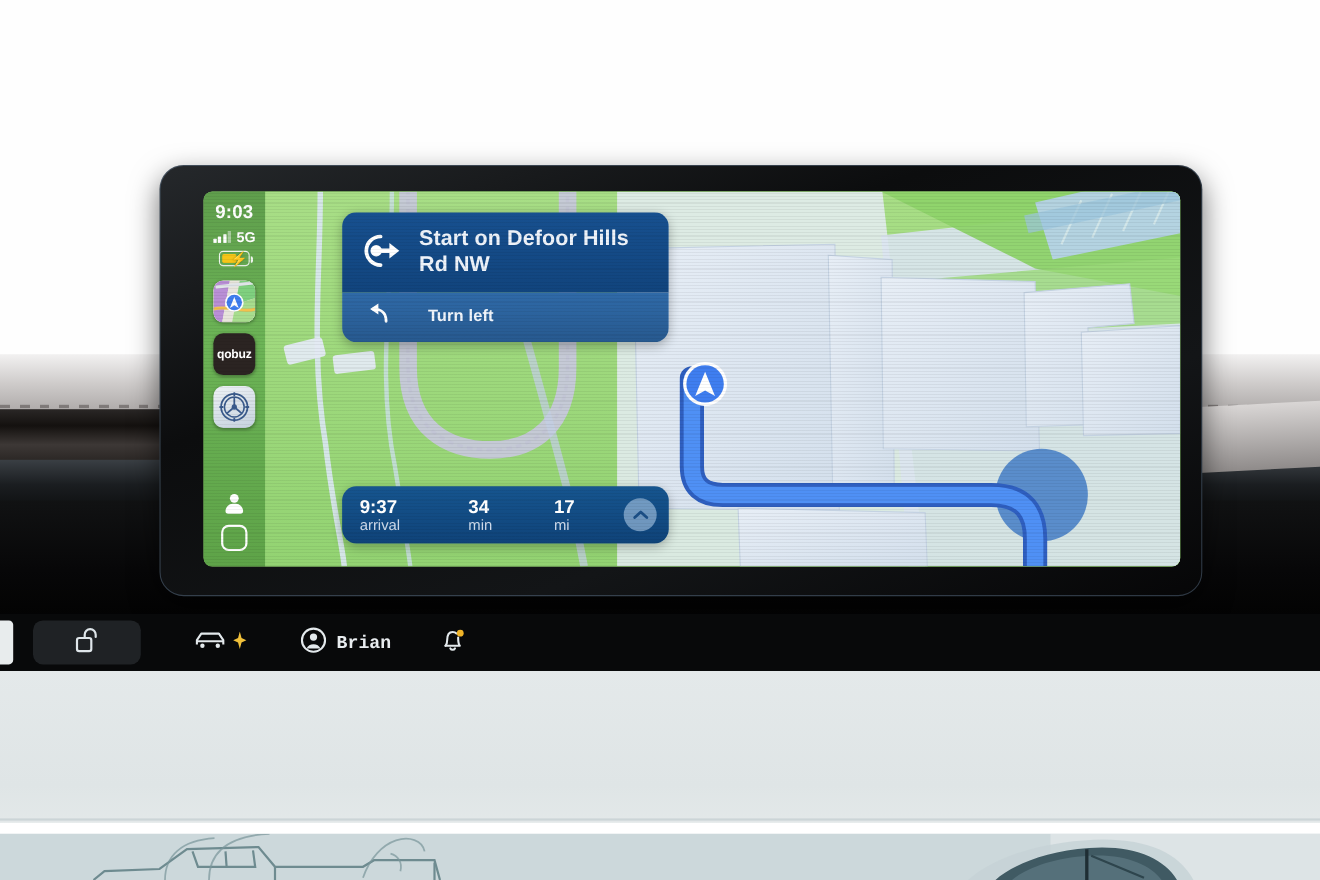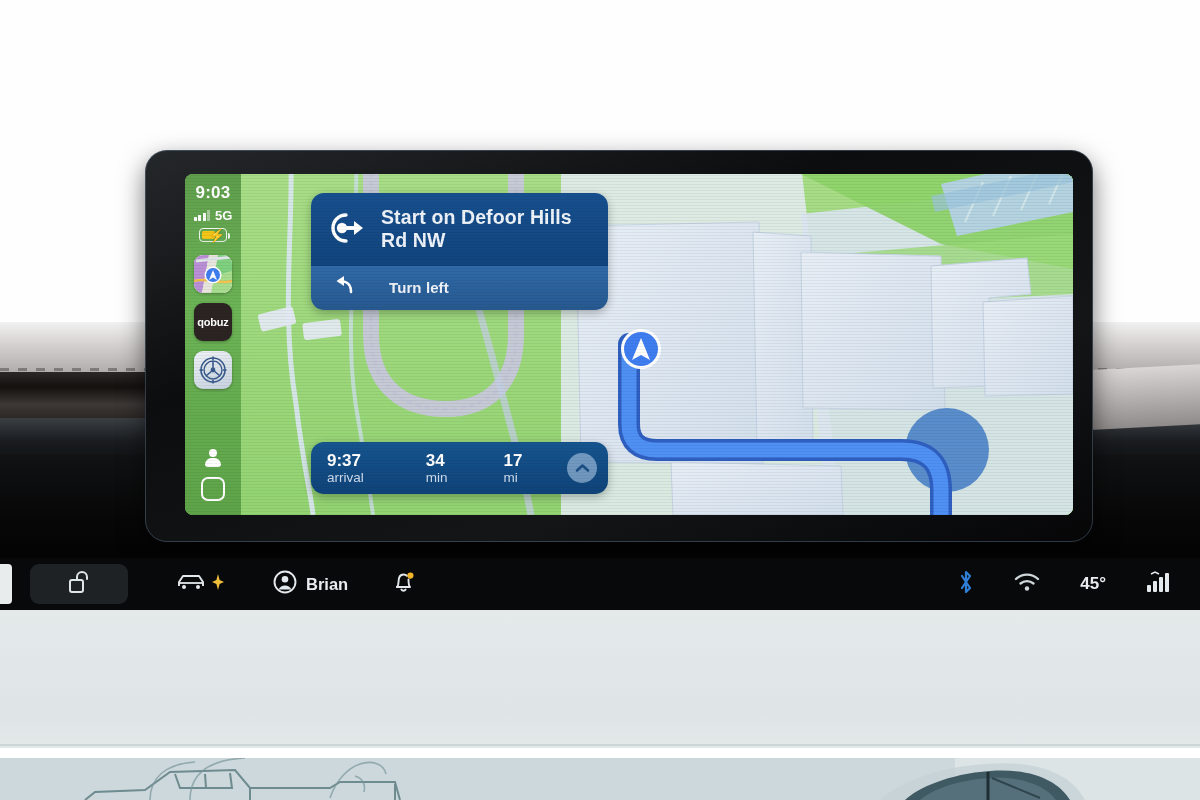--- a/index.html
+++ b/index.html
@@ -148,21 +148,21 @@
   .eta-v { color:#fff; font-size:17px; font-weight:bold; line-height:19px; }
   .eta-l { color:#cfdcec; font-size:13.5px; line-height:16px; }
   .eta-chev {
     margin-left:auto; margin-right:11px; width:30px; height:30px; border-radius:50%;
     background:rgba(190,215,240,.55); display:flex; align-items:center; justify-content:center;
   }
 
   
   .statusbar {
     position:absolute; left:0; top:558px; width:1200px; height:52px;
-    background:#08090a; display:flex; align-items:center; z-index:4;
+    background:#08090a; display:flex; align-items:center; z-index:4;font-family:Liberation Mono, monospace;
   }
   .lock-btn {
     margin-left:30px; width:98px; height:40px; border-radius:9px;
     background:#1f2225; display:flex; align-items:center; justify-content:center;
   }
   .sb-item { display:flex; align-items:center; gap:9px; color:#e8ecef;
              font-size:16.5px; font-weight:bold; }
   .sb-car { margin-left:48px; position:relative; }
   .sb-user { margin-left:48px; }
   .sb-bell { margin-left:44px; position:relative; }
@@ -414,44 +414,20 @@
     <span>
       <svg width="23" height="24" viewBox="0 0 23 24">
         <path d="M5 17 C5 17 6.5 15.5 6.5 12 C6.5 7 8.5 4.5 11.5 4.5 C13 4.5 14.2 5 15 5.9" fill="none" stroke="#e3e9ec" stroke-width="1.9" stroke-linecap="round"></path>
         <path d="M16.5 9.5 C16.5 15.5 18 17 18 17 L5 17" fill="none" stroke="#e3e9ec" stroke-width="1.9" stroke-linecap="round" stroke-linejoin="round"></path>
         <path d="M9.4 19.5 A2.4 2.4 0 0 0 13.6 19.5" fill="none" stroke="#e3e9ec" stroke-width="1.9" stroke-linecap="round"></path>
         <circle cx="18.4" cy="5.6" r="3.1" fill="#f0b428"></circle>
       </svg>
     </span>
   </div>
 
-  <div class="sb-right">
-    <span>
-      <svg width="16" height="26" viewBox="0 0 16 26">
-        <path d="M4 7 L12 19 L8 23 L8 3 L12 7 L4 19" fill="none" stroke="#2f7fd6" stroke-width="2.2" stroke-linecap="round" stroke-linejoin="round"></path>
-      </svg>
-    </span>
-    <span>
-      <svg width="26" height="20" viewBox="0 0 26 20">
-        <path d="M2 7 A16 16 0 0 1 24 7" fill="none" stroke="#cfd7db" stroke-width="2.4" stroke-linecap="round"></path>
-        <path d="M6.5 11.5 A10 10 0 0 1 19.5 11.5" fill="none" stroke="#cfd7db" stroke-width="2.4" stroke-linecap="round"></path>
-        <circle cx="13" cy="16.5" r="2.2" fill="#cfd7db"></circle>
-      </svg>
-    </span>
-    <span class="sb-temp">45°</span>
-    <span>
-      <svg width="24" height="22" viewBox="0 0 24 22">
-        <rect x="1" y="14" width="4" height="7" rx="1" fill="#e3e9ec"></rect>
-        <rect x="7" y="10" width="4" height="11" rx="1" fill="#e3e9ec"></rect>
-        <rect x="13" y="6" width="4" height="15" rx="1" fill="#e3e9ec"></rect>
-        <rect x="19" y="2" width="4" height="19" rx="1" fill="#e3e9ec"></rect>
-        <path d="M5 3 L9 1 L13 3" fill="none" stroke="#e3e9ec" stroke-width="1.4"></path>
-      </svg>
-    </span>
-  </div>
 </div>
 
 <div class="panel">
   
 
   
   
 
   
 

